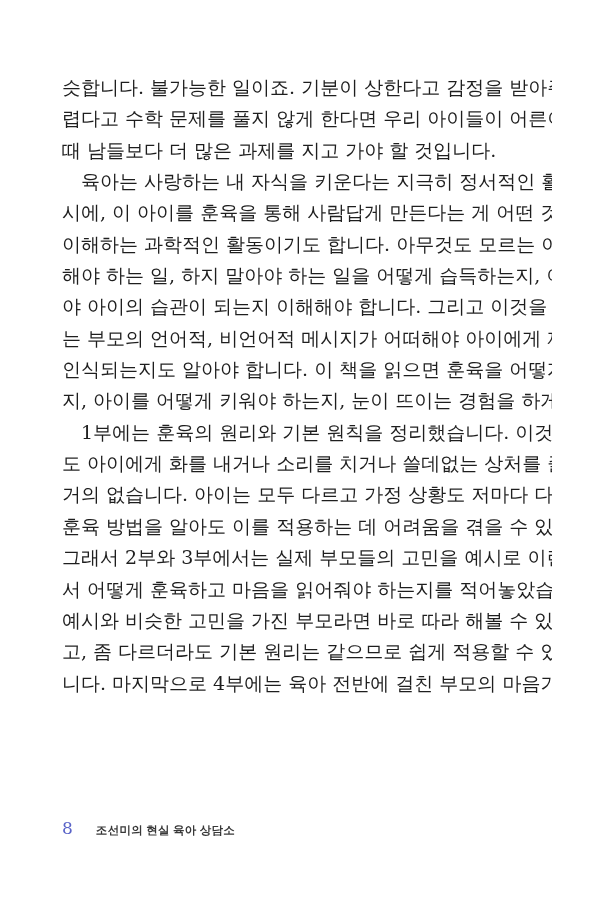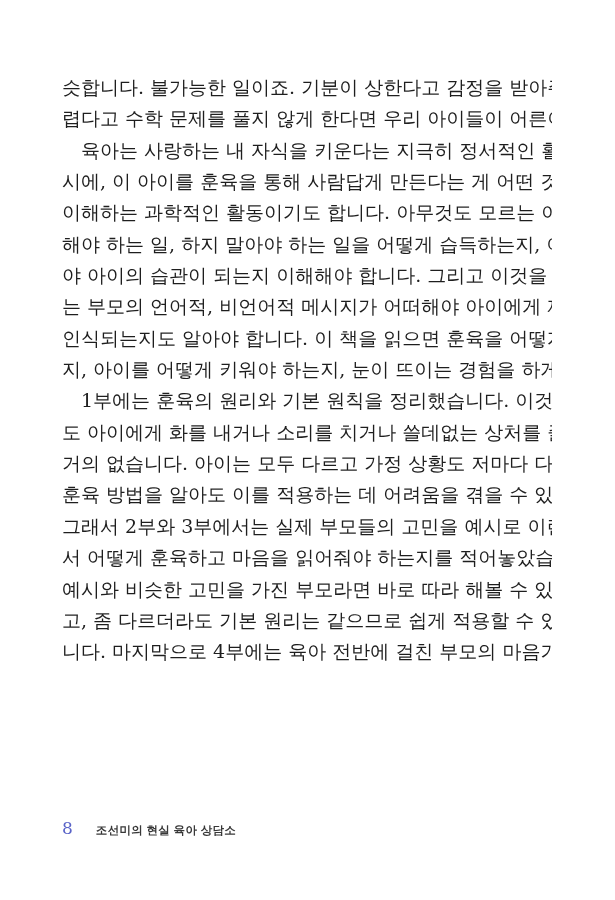--- a/index.html
+++ b/index.html
@@ -51,37 +51,38 @@
     align-items: baseline;
     gap: 23px;
   }
   .page-number {
     font-family: "DejaVu Serif", "Liberation Serif", serif;
     font-size: 17px;
     color: #5a64c8;
     line-height: 22px;
   }
   .book-title {
-    font-family: Liberation Sans, sans-serif;
+    font-family: Liberation Serif, serif;
     font-size: 11.5px;
     font-weight: 600;
     color: #383838;
     letter-spacing: 0.3px;
     line-height: 22px;
   }
 </style>
 </head>
 <body>
 
 <div class="page" style="background: rgb(255, 255, 255);">
 
   <div class="text-block" style="color: rgb(30, 30, 30);">
       <div class="para">
         <div class="line">슷합니다. 불가능한 일이죠. 기분이 상한다고 감정을 받아주고, 어</div>
         <div class="line">렵다고 수학 문제를 풀지 않게 한다면 우리 아이들이 어른이 됐을</div>
+        <div class="line no-just">때 남들보다 더 많은 과제를 지고 가야 할 것입니다.</div>
       </div>
       <div class="para">
         <div class="line indent">육아는 사랑하는 내 자식을 키운다는 지극히 정서적인 활동인 동</div>
         <div class="line">시에, 이 아이를 훈육을 통해 사람답게 만든다는 게 어떤 것인지를</div>
         <div class="line">이해하는 과학적인 활동이기도 합니다. 아무것도 모르는 아기가 꼭</div>
         <div class="line">해야 하는 일, 하지 말아야 하는 일을 어떻게 습득하는지, 어떻게 해</div>
         <div class="line">야 아이의 습관이 되는지 이해해야 합니다. 그리고 이것을 가르치</div>
         <div class="line">는 부모의 언어적, 비언어적 메시지가 어떠해야 아이에게 제대로</div>
         <div class="line">인식되는지도 알아야 합니다. 이 책을 읽으면 훈육을 어떻게 하는</div>
         <div class="line">지, 아이를 어떻게 키워야 하는지, 눈이 뜨이는 경험을 하게 될 것입</div>

